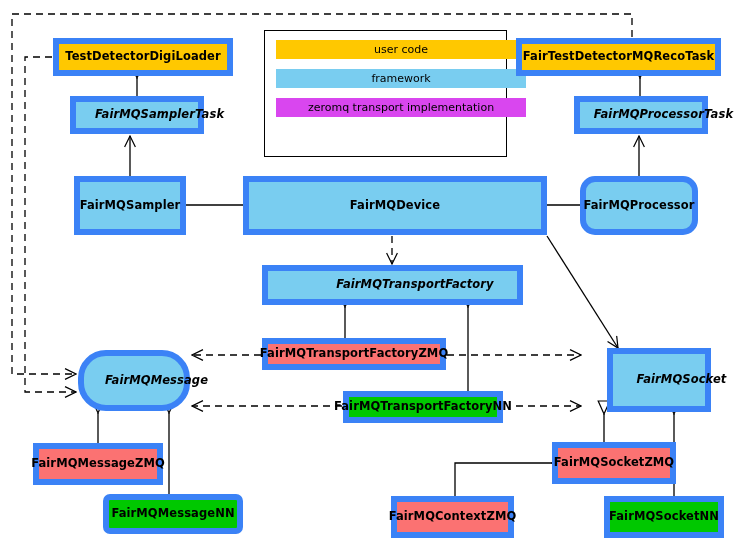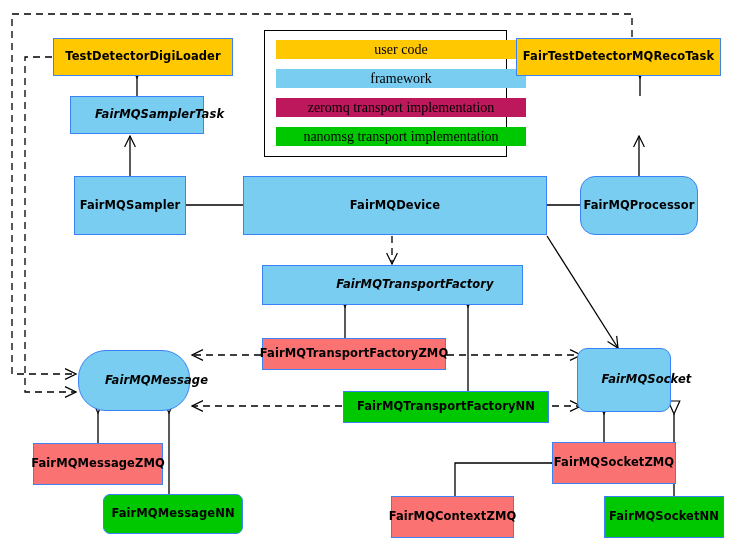--- a/index.html
+++ b/index.html
@@ -18,21 +18,21 @@
   #diagram-svg {
     position: absolute;
     top: 0;
     left: 0;
     width: 748px;
     height: 549px;
   }
   .cls-box {
     position: absolute;
     box-sizing: border-box;
-    border: 1px solid #3b82f6;
+    border: 6px solid #3b82f6;
     display: flex;
     align-items: center;
     justify-content: center;
     text-align: center;
     color: #000000;
     font-size: 11.5px;
     font-weight: bold;
     line-height: 1.15;
     letter-spacing: 0.1px;
     padding: 0 3px;
@@ -57,25 +57,24 @@
     background: #ffffff;
   }
   .legend-item {
     position: absolute;
     left: 11px;
     width: 250px;
     height: 19px;
     display: flex;
     align-items: center;
     justify-content: center;
-    font-size: 14px;
+    font-size: 11px;
     font-weight: normal;
     color: #000000;
     box-sizing: border-box;
-    font-family: Liberation Serif, serif;
   }
   .legend-item.i0 { top: 9px; }
   .legend-item.i1 { top: 38px; }
   .legend-item.i2 { top: 67px; }
   .legend-item.i3 { top: 96px; }
 </style>
 </head>
 <body>
 
 <div id="diagram-root">
@@ -178,50 +177,48 @@
     </g>
   </svg>
 
   <div id="legend-box">
     <div class="legend-item i0" style="background:#ffc800;">
       <span>user code</span>
     </div>
     <div class="legend-item i1" style="background:#79cdf0;">
       <span>framework</span>
     </div>
-    <div class="legend-item i2" style="background:#be185d;">
+    <div class="legend-item i2" style="background:#d946ef;">
       <span>zeromq transport implementation</span>
     </div>
-    <div class="legend-item i3" style="background:#00c800;">
-      <span>nanomsg transport implementation</span>
-    </div>
   </div>
 
   <div class="cls-box fill-user" style="left:53px;  top:38px;  width:180px; height:38px;">TestDetectorDigiLoader</div>
 
   <div class="cls-box fill-user" style="left:516px; top:38px;  width:205px; height:38px;">FairTestDetectorMQRecoTask</div>
 
   <div class="cls-box fill-framework abstract" style="left:70px;  top:96px;  width:134px; height:38px;">FairMQSamplerTask</div>
 
+  <div class="cls-box fill-framework abstract" style="left:574px; top:96px;  width:134px; height:38px;">FairMQProcessorTask</div>
 
   <div class="cls-box fill-framework" style="left:74px;  top:176px; width:112px; height:59px;">FairMQSampler</div>
 
   <div class="cls-box fill-framework" style="left:243px; top:176px; width:304px; height:59px;">FairMQDevice</div>
 
   <div class="cls-box fill-framework" style="left:580px; top:176px; width:118px; height:59px;border-radius:15px;">FairMQProcessor</div>
 
   <div class="cls-box fill-framework abstract" style="left:262px; top:265px; width:261px; height:40px;">FairMQTransportFactory</div>
 
   <div class="cls-box fill-zmq" style="left:262px; top:338px; width:184px; height:32px;">FairMQTransportFactoryZMQ</div>
 
-  <div class="cls-box fill-nn" style="left:343px; top:391px; width:206px; height:32px;">FairMQTransportFactoryNN</div>
+  <div class="cls-box fill-nn" style="left:343px; top:391px; width:160px; height:32px;">FairMQTransportFactoryNN</div>
 
   <div class="cls-box fill-framework abstract" style="left:78px;  top:350px; width:112px; height:61px;border-radius:28px;">FairMQMessage</div>
 
-  <div class="cls-box fill-framework abstract" style="left:577px; top:348px; width:94px; height:64px;border-radius:10px;">FairMQSocket</div>
+  <div class="cls-box fill-framework abstract" style="left:607px; top:348px; width:104px; height:64px;">FairMQSocket</div>
 
   <div class="cls-box fill-zmq" style="left:33px;  top:443px; width:130px; height:42px;">FairMQMessageZMQ</div>
 
   <div class="cls-box fill-nn" style="left:103px; top:494px; width:140px; height:40px;border-radius:7px;">FairMQMessageNN</div>
 
   <div class="cls-box fill-zmq" style="left:552px; top:442px; width:124px; height:42px;">FairMQSocketZMQ</div>
 
   <div class="cls-box fill-zmq" style="left:391px; top:496px; width:123px; height:42px;">FairMQContextZMQ</div>
 
   <div class="cls-box fill-nn" style="left:604px; top:496px; width:120px; height:42px;">FairMQSocketNN</div>

